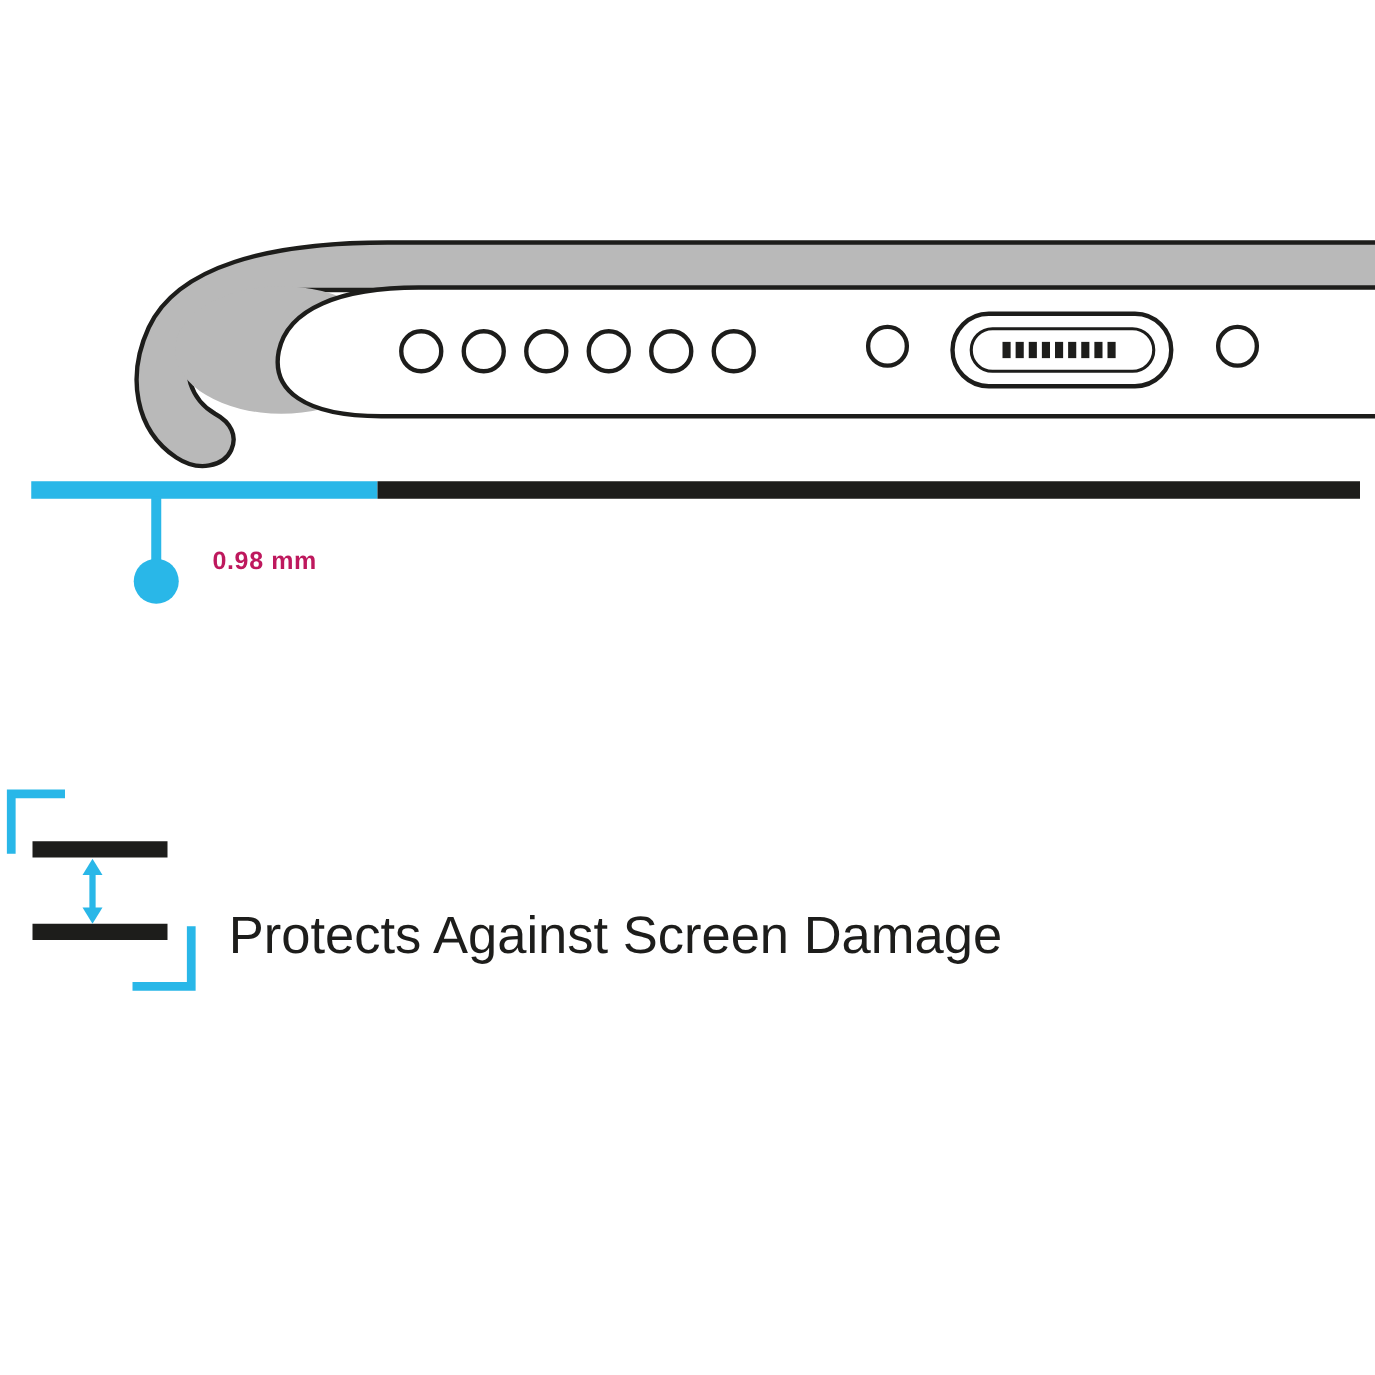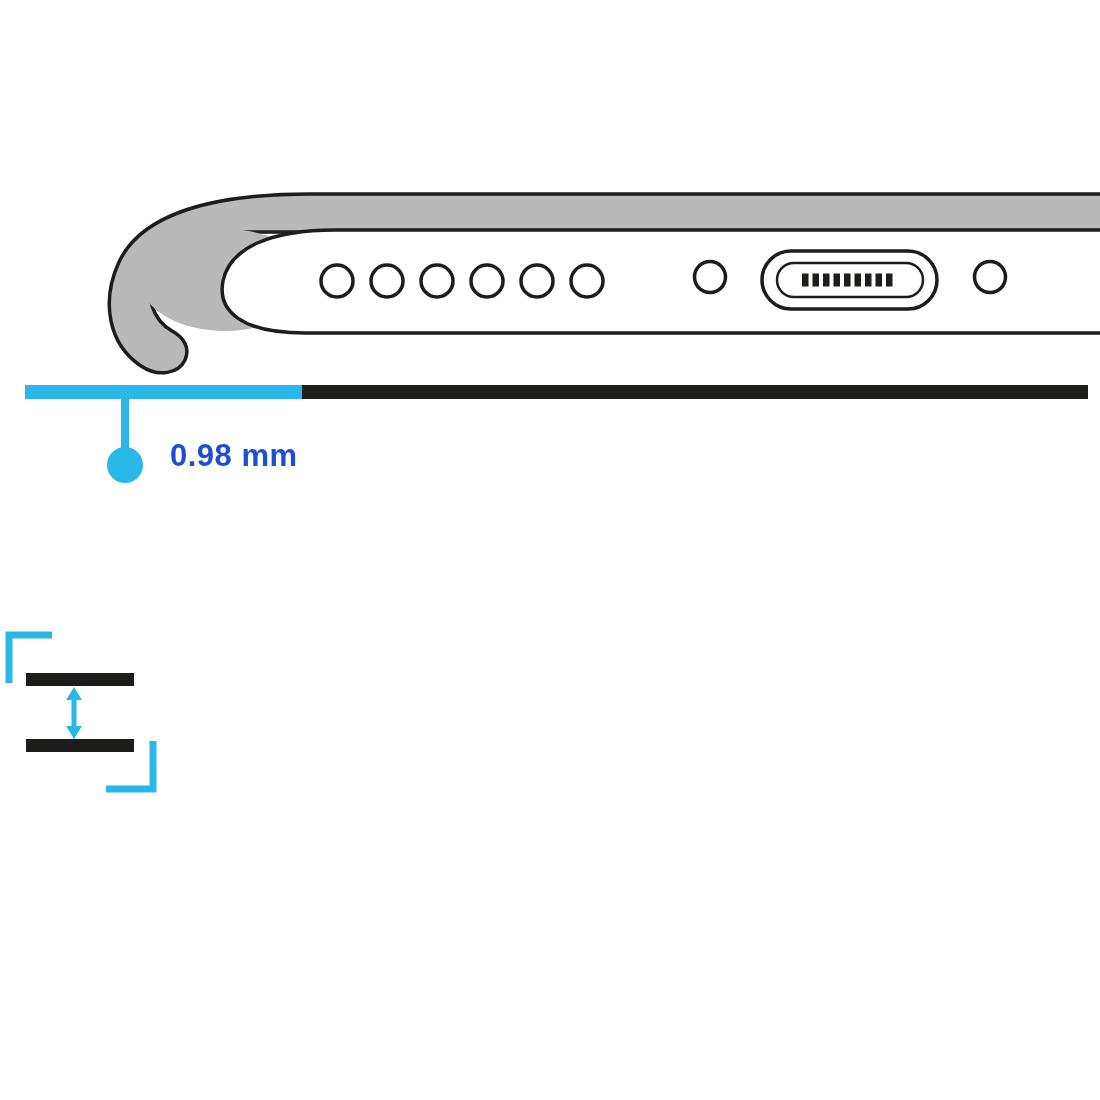--- a/index.html
+++ b/index.html
@@ -10,24 +10,24 @@
     background: #ffffff;
     overflow: hidden;
     font-family: "Liberation Sans", sans-serif;
     color: #1d1d1b;
   }
   .illustration-svg { position: absolute; left: 0; top: 0; display: block; }
   .measure-label {
     position: absolute;
     left: 170px;
     top: 438px;
-    font-size: 31px;
+    font-size: 20px;
     font-weight: bold;
     letter-spacing: 0.5px;
-    color: #1d4ed8;
+    color: #be185d;
     white-space: nowrap;
   }
   .lift-icon { position: absolute; left: 4px; top: 627px; display: block; }
   .feature-title {
     position: absolute;
     left: 180px;
     top: 636px;
     font-size: 68px;
     font-weight: bold;
     letter-spacing: -1px;
@@ -111,14 +111,15 @@
     <rect x="22" y="46" width="108" height="13" fill="#1d1d1b"></rect>
     <rect x="22" y="112" width="108" height="13" fill="#1d1d1b"></rect>
     <g fill="#29b7e8">
       <rect x="67.5" y="70" width="5" height="32"></rect>
       <polygon points="70,60 62,73 78,73"></polygon>
       <polygon points="70,112 62,99 78,99"></polygon>
     </g>
   </svg>
 
 
+  <div class="feature-subtitle">Protects Against Screen Damage</div>
 
 </div>
 
 </body></html>

